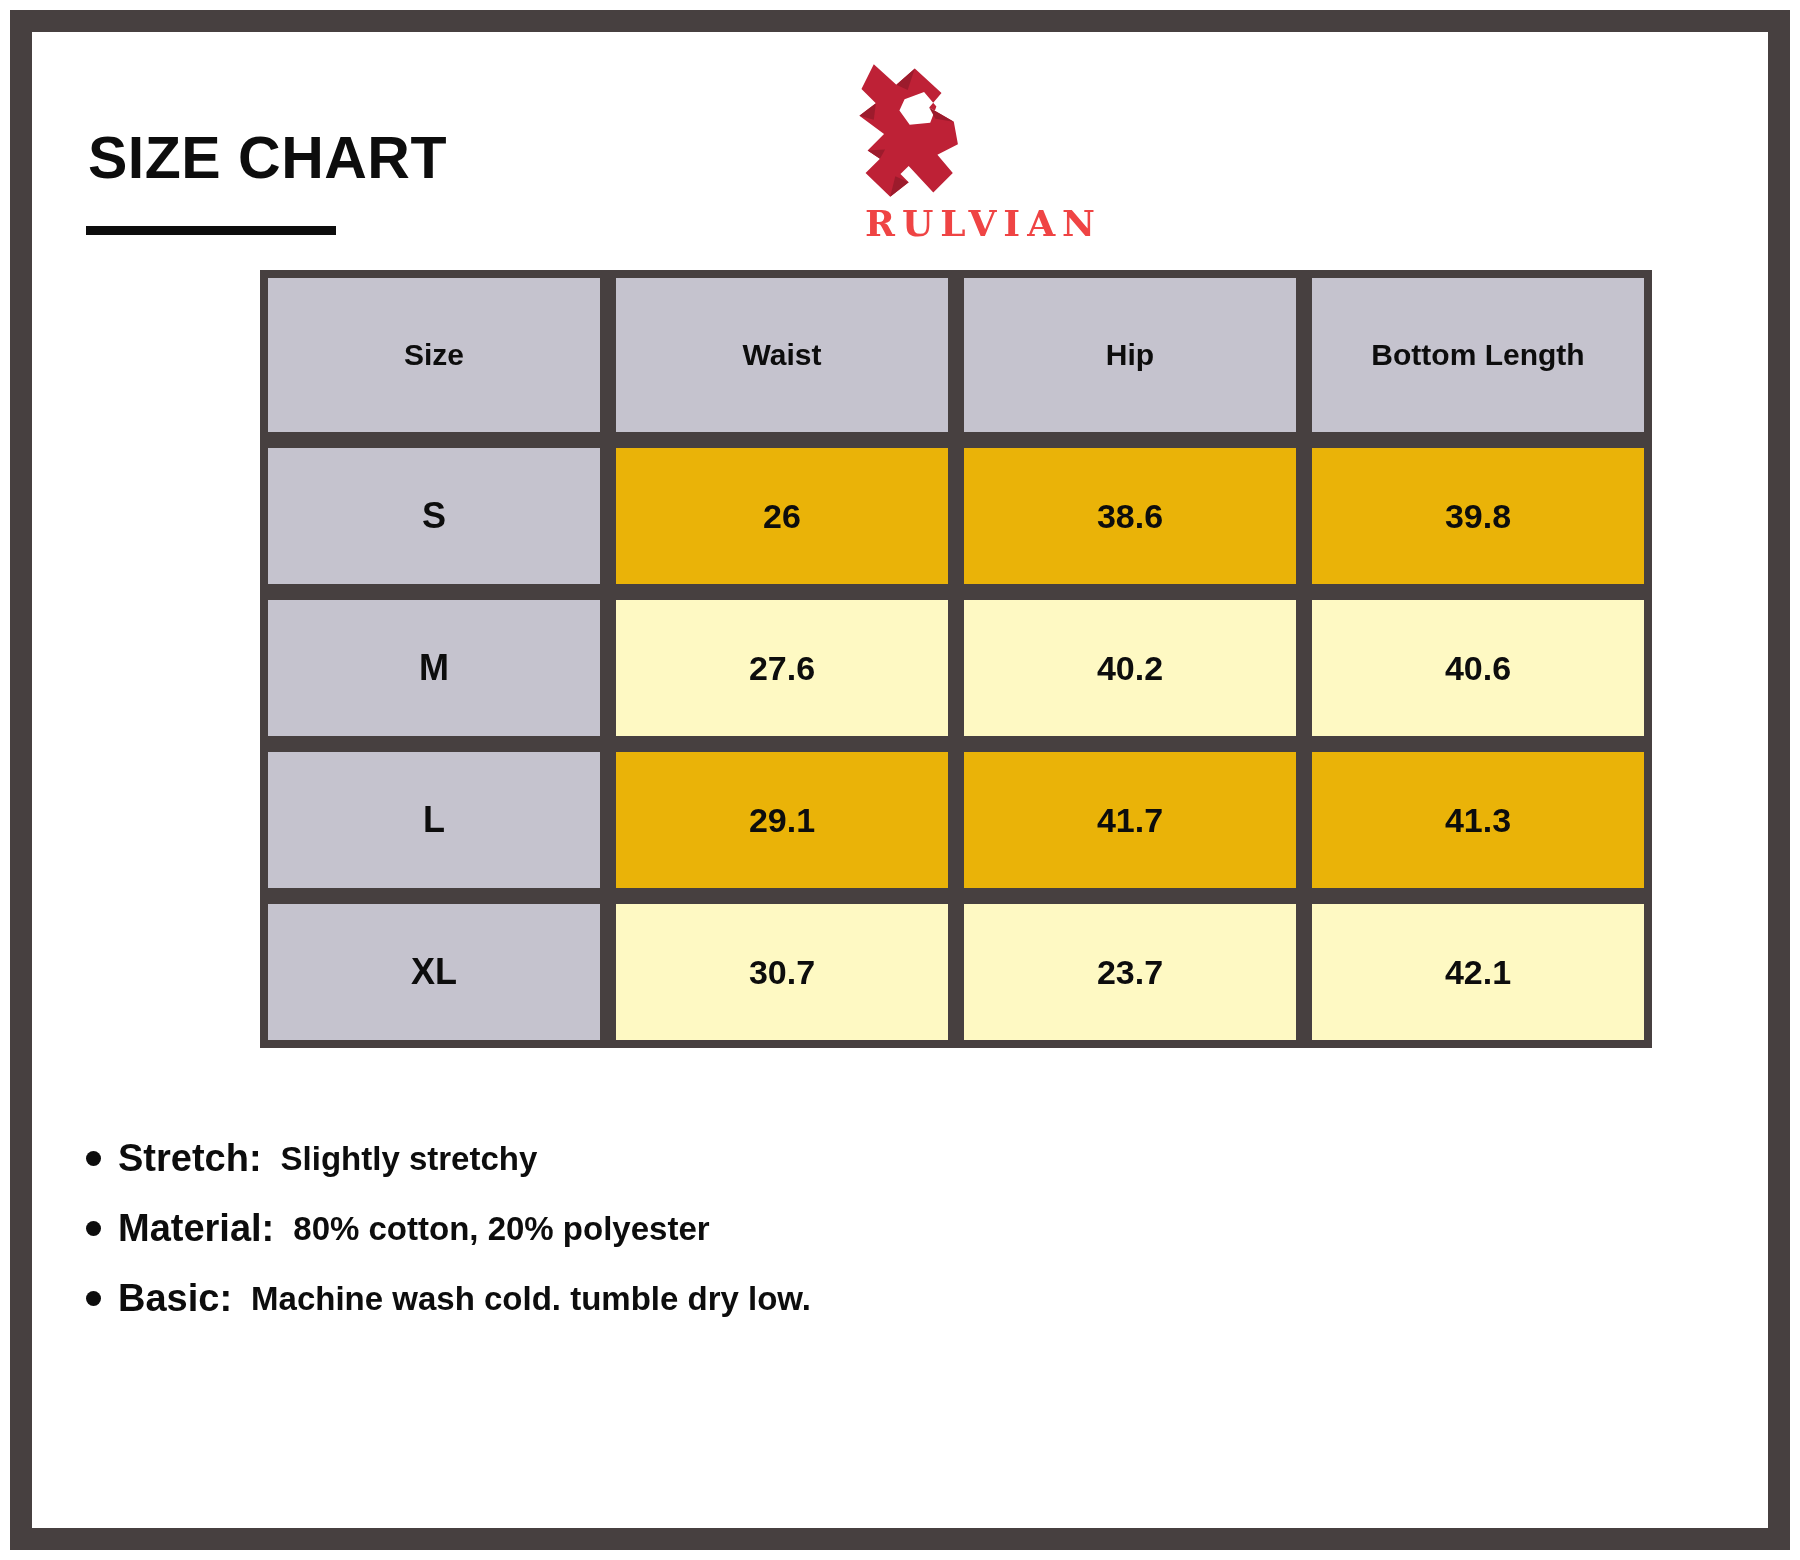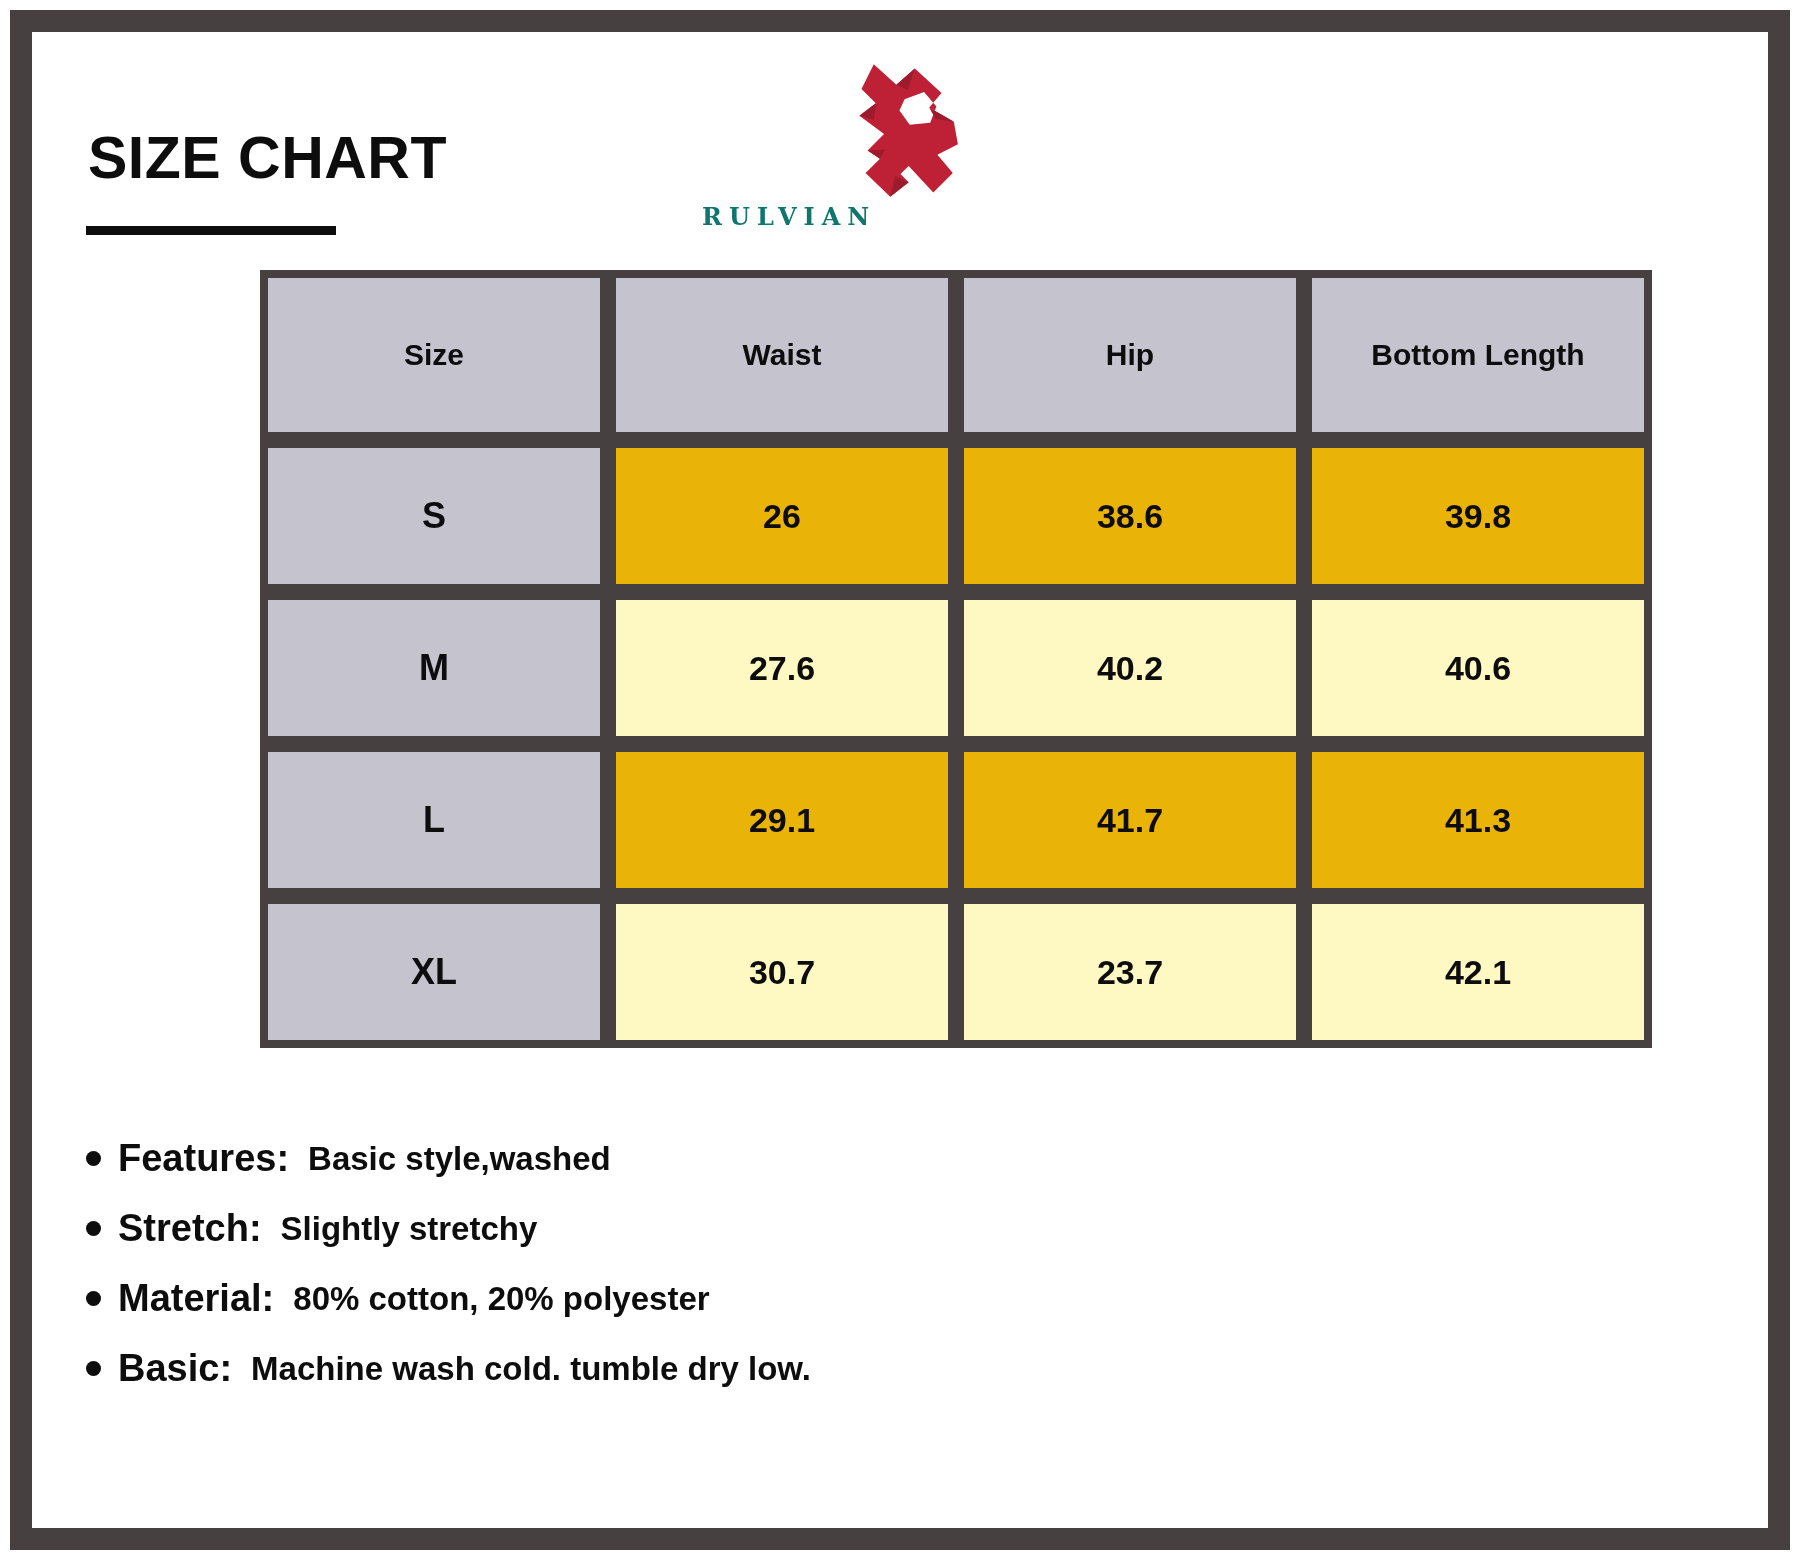--- a/index.html
+++ b/index.html
@@ -15,23 +15,23 @@
   .title {
     position:absolute; left:88px; top:124px;
     font-size:59px; font-weight:700; letter-spacing:0.5px; white-space:nowrap;
   }
   .title-underline {
     position:absolute; left:86px; top:226px; width:250px; height:9px; background:#0d0d0d;
   }
   
   .logo-mark { position:absolute; left:843px; top:60px; width:118px; height:140px; }
   .logo-word {
-    position:absolute; left:702px; top:202px; width:400px; text-align:left;
-    font-family:"DejaVu Serif", serif; font-weight:700; font-size:24px;
-    letter-spacing:7px; color:#0f766e; white-space:nowrap;
+    position:absolute; left:702px; top:202px; width:400px; text-align:right;
+    font-family:"DejaVu Serif", serif; font-weight:700; font-size:36px;
+    letter-spacing:7px; color:#ef4444; white-space:nowrap;
   }
   
   .size-table {
     position:absolute; left:260px; top:270px;
     border-collapse:separate; border-spacing:0;
   }
   .size-table td {
     width:308px; padding:12px; border:8px solid #474040;
     text-align:center; vertical-align:middle; font-weight:700;
   }
@@ -102,25 +102,20 @@
         <td>30.7</td>
         <td>23.7</td>
         <td>42.1</td>
       </tr>
     </tbody>
   </table>
 
   <div class="details">
     <div class="detail-item">
       <span class="bullet-dot"></span>
-      <span class="detail-label">Features:</span>
-      <span class="detail-value">Basic style,washed</span>
-    </div>
-    <div class="detail-item">
-      <span class="bullet-dot"></span>
       <span class="detail-label">Stretch:</span>
       <span class="detail-value">Slightly stretchy</span>
     </div>
     <div class="detail-item">
       <span class="bullet-dot"></span>
       <span class="detail-label">Material:</span>
       <span class="detail-value">80% cotton, 20% polyester</span>
     </div>
     <div class="detail-item">
       <span class="bullet-dot"></span>

